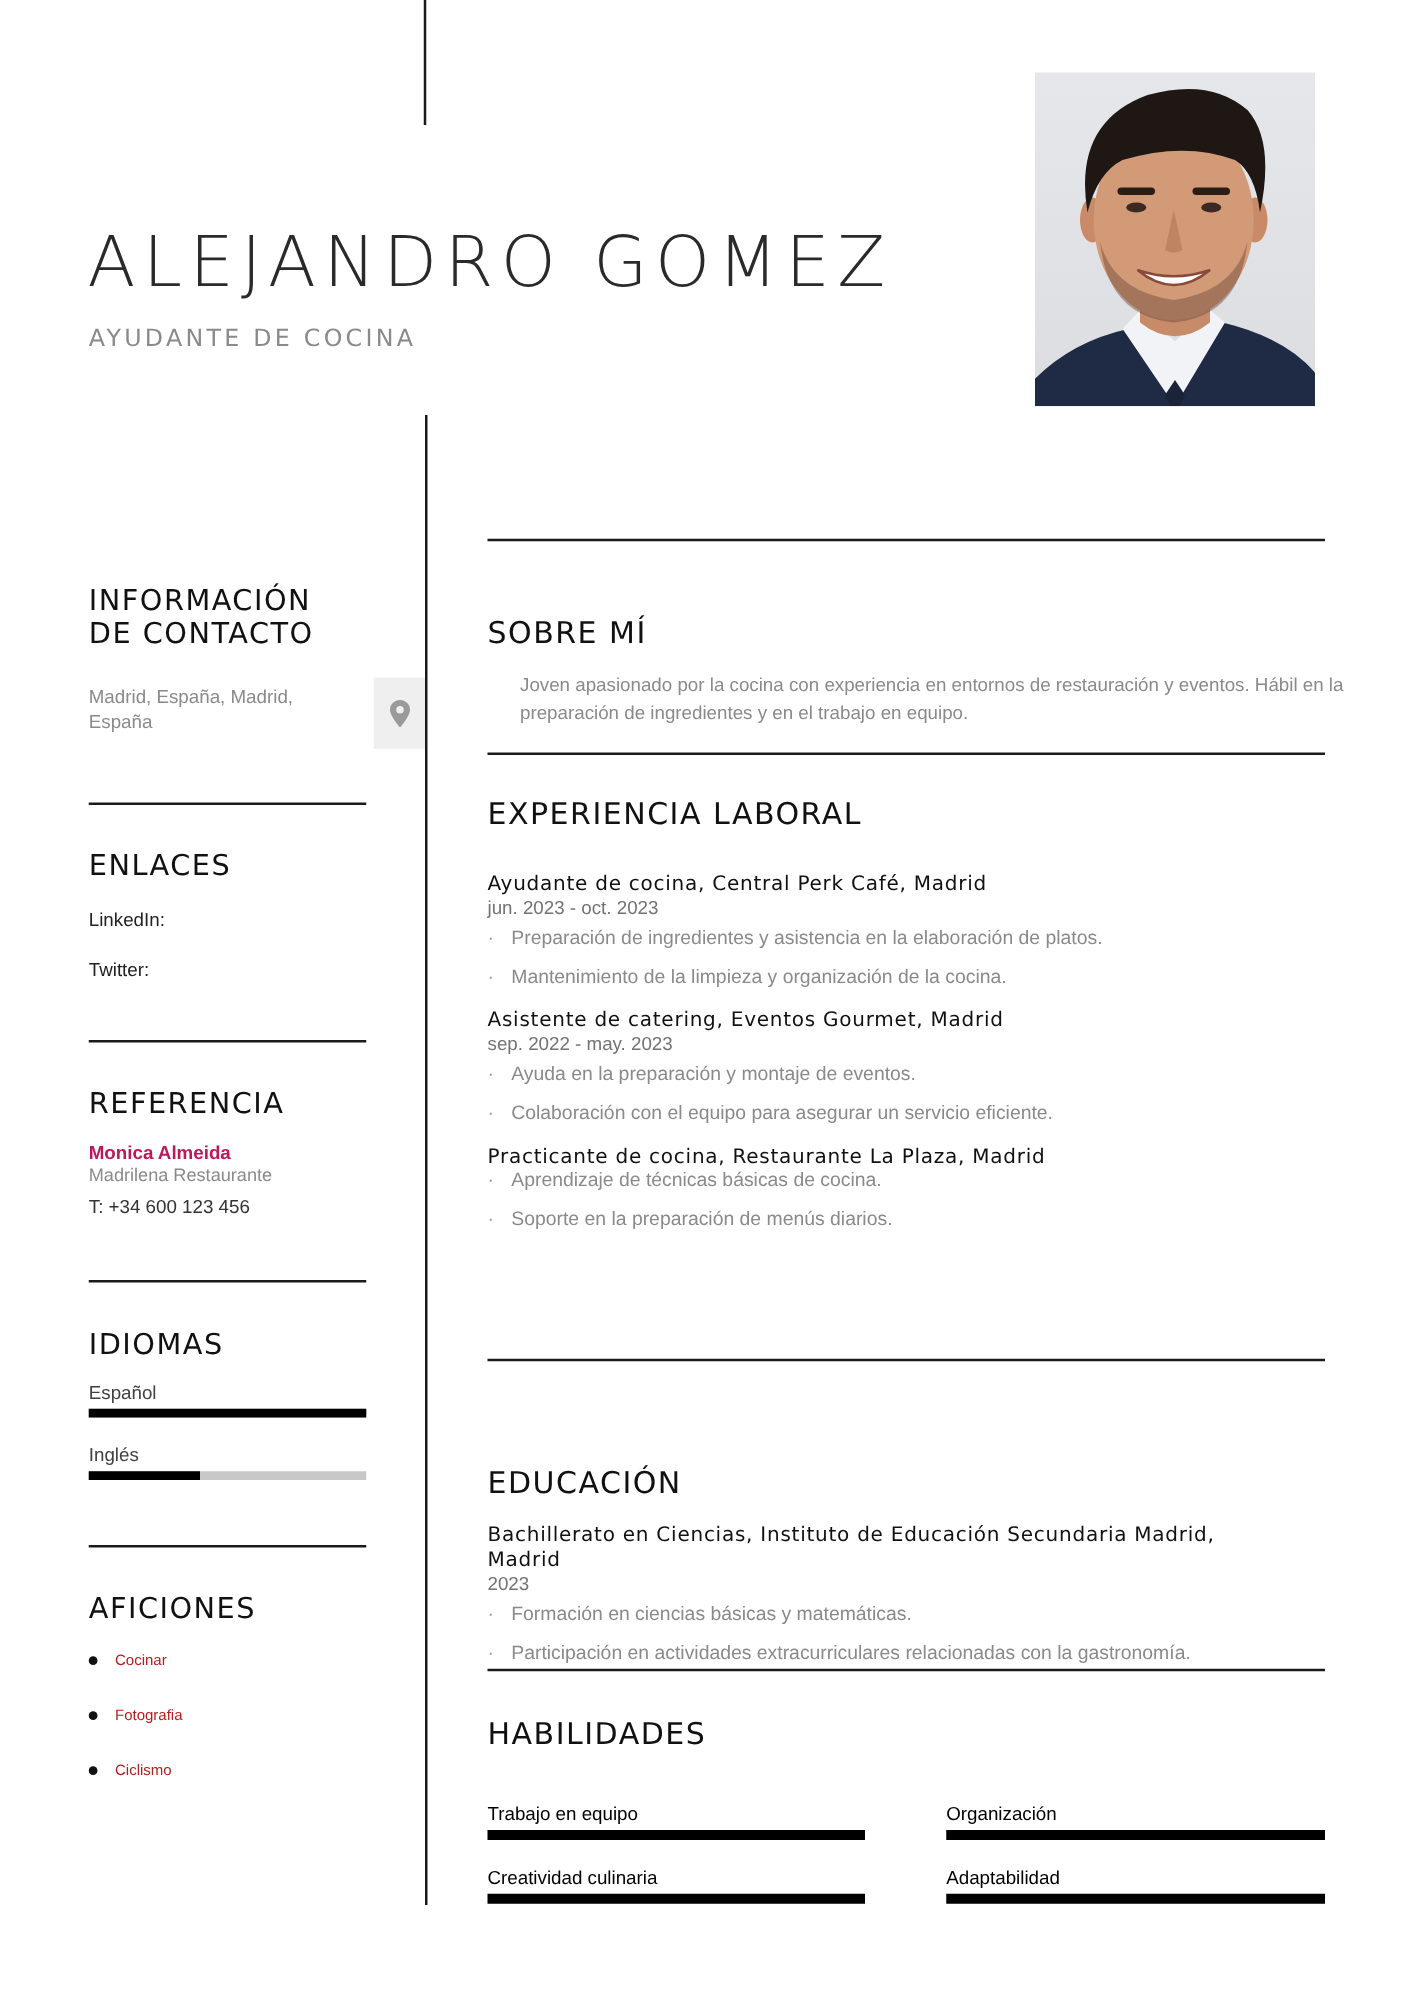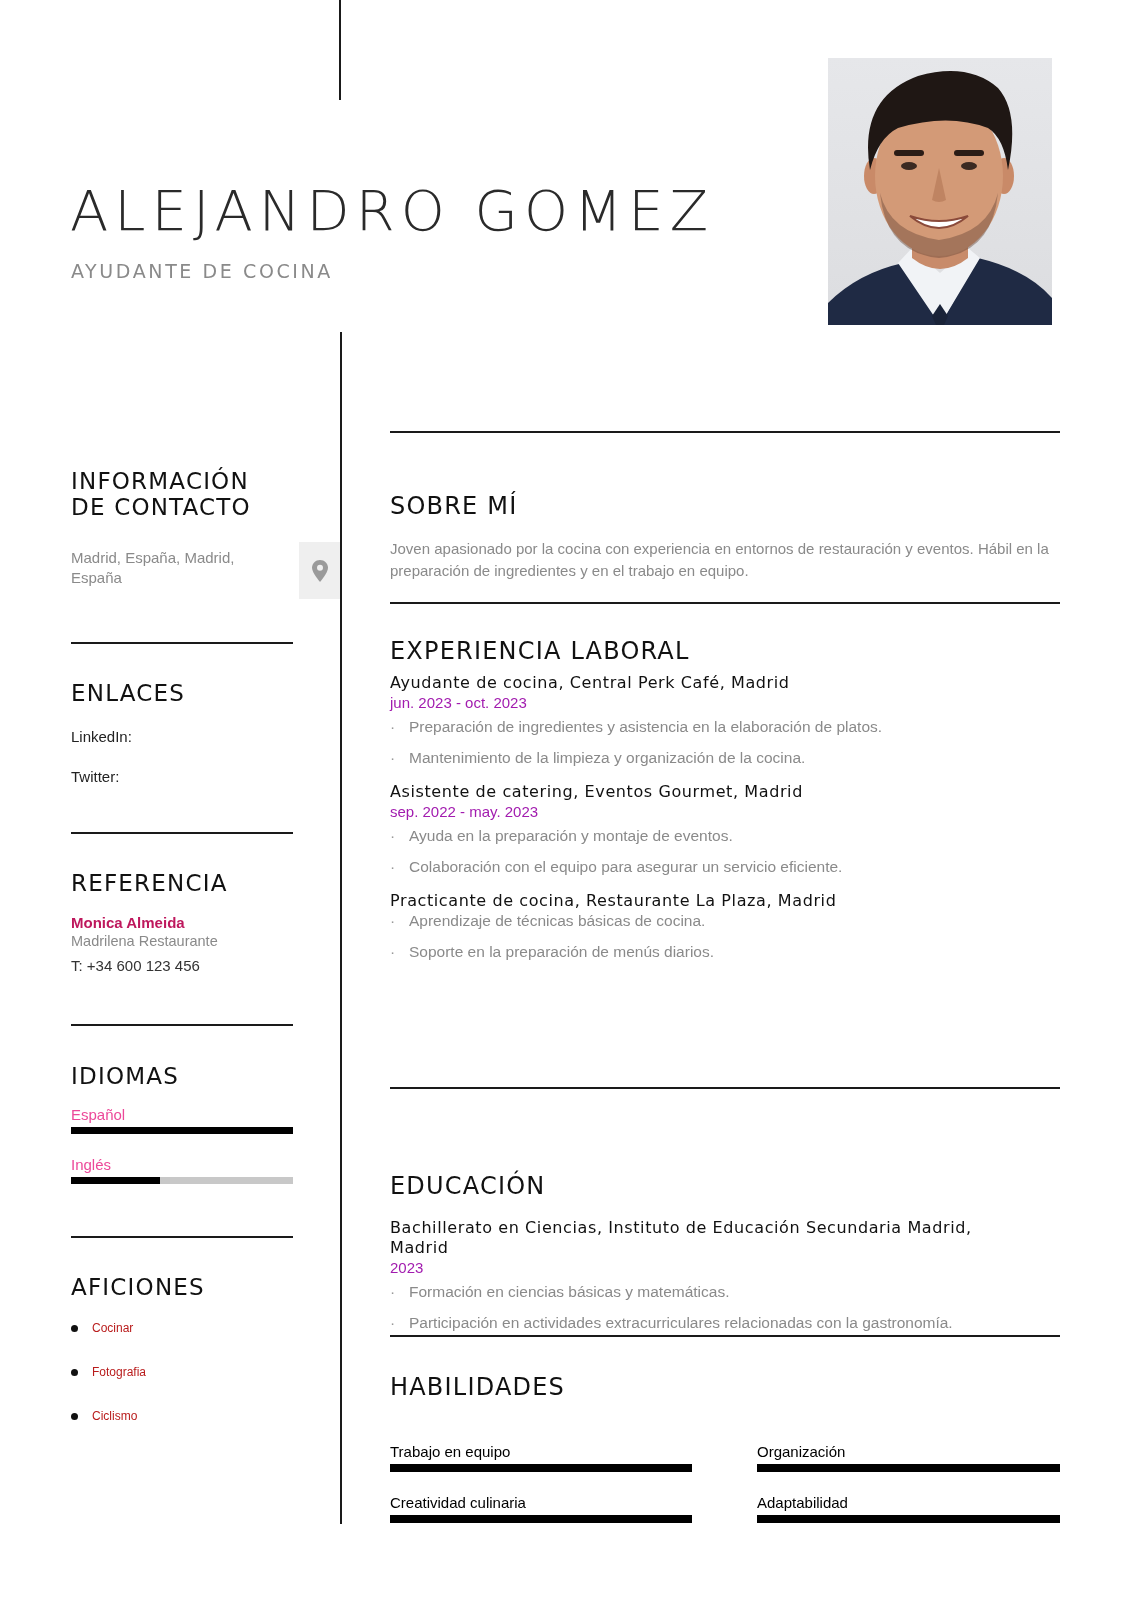--- a/index.html
+++ b/index.html
@@ -16,35 +16,35 @@
 
   
   .lc { position: absolute; left: 71px; width: 222px; }
   .lc-head { font-family: "DejaVu Sans", sans-serif; font-size: 23px; letter-spacing: 1.2px; color: #111; line-height: 26px; }
   .lc-text { font-size: 15px; color: #8a8a8a; line-height: 20px; }
   .lc-dark { font-size: 15px; color: #222; }
   .divider-l { position: absolute; left: 71px; width: 222px; height: 2px; background: #1a1a1a; }
 
   .loc-box { position: absolute; left: 299px; top: 542px; width: 41px; height: 57px; background: #efefef; display: flex; align-items: center; justify-content: center; }
 
-  .lang-label { font-size: 15px; color: #ec4899; }
+  .lang-label { font-size: 15px; color: #404040; }
   .bar { position: relative; height: 7px; background: #c8c8c8; }
   .bar-fill { position: absolute; left: 0; top: 0; bottom: 0; background: #000; }
 
   .hobby { display: flex; align-items: center; height: 20px; margin-bottom: 24px; }
   .hobby .dot { width: 7px; height: 7px; border-radius: 50%; background: #111; margin-right: 14px; }
   .hobby .t { font-size: 12px; color: #b91c1c; }
 
   
   .rc { position: absolute; left: 390px; width: 670px; }
   .divider-r { position: absolute; left: 390px; width: 670px; height: 2px; background: #1a1a1a; }
   .rc-head { font-family: "DejaVu Sans", sans-serif; font-size: 24px; letter-spacing: 1.2px; color: #111; }
-  .para { font-size: 15px; color: #8a8a8a; line-height: 22px; }
+  .para { font-size: 15px; color: #8a8a8a; line-height: 22px; margin-left: 26px; }
   .job-title { font-family: "DejaVu Sans", sans-serif; font-size: 16px; letter-spacing: 0.6px; color: #111; line-height: 20px; }
-  .job-date { font-size: 15px; color: #a21caf; line-height: 20px; margin-bottom: 4px; }
+  .job-date { font-size: 15px; color: #737373; line-height: 20px; margin-bottom: 4px; }
   .bullet { display: flex; font-size: 15.5px; color: #8a8a8a; line-height: 20px; margin-bottom: 11px; }
   .bullet .b { width: 19px; flex: none; color: #999; }
 
   .skill { position: absolute; width: 302px; }
   .skill .lbl { font-size: 15px; color: #000000; margin-bottom: 4px; }
   .skill .sbar { height: 8px; background: #000; }
 </style>
 </head>
 <body>
 
@@ -156,21 +156,21 @@
 <div class="rc" style="top:492px;">
   <div class="rc-head">SOBRE MÍ</div>
   <div class="para" style="margin-top:18px; width:660px;">Joven apasionado por la cocina con experiencia en entornos de restauración y eventos. Hábil en la preparación de ingredientes y en el trabajo en equipo.</div>
 </div>
 
 <div class="divider-r" style="top:602px;"></div>
 
 <div class="rc" style="top:637px;">
   <div class="rc-head">EXPERIENCIA LABORAL</div>
 
-  <div style="margin-top:8px;">
+  <div style="margin-top:32px;">
     <div class="job-title">Ayudante de cocina, Central Perk Café, Madrid</div>
     <div class="job-date">jun. 2023 - oct. 2023</div>
     <div class="bullet">
         <span class="b">·</span>
         <span>Preparación de ingredientes y asistencia en la elaboración de platos.</span>
       </div>
     <div class="bullet">
         <span class="b">·</span>
         <span>Mantenimiento de la limpieza y organización de la cocina.</span>
       </div>

